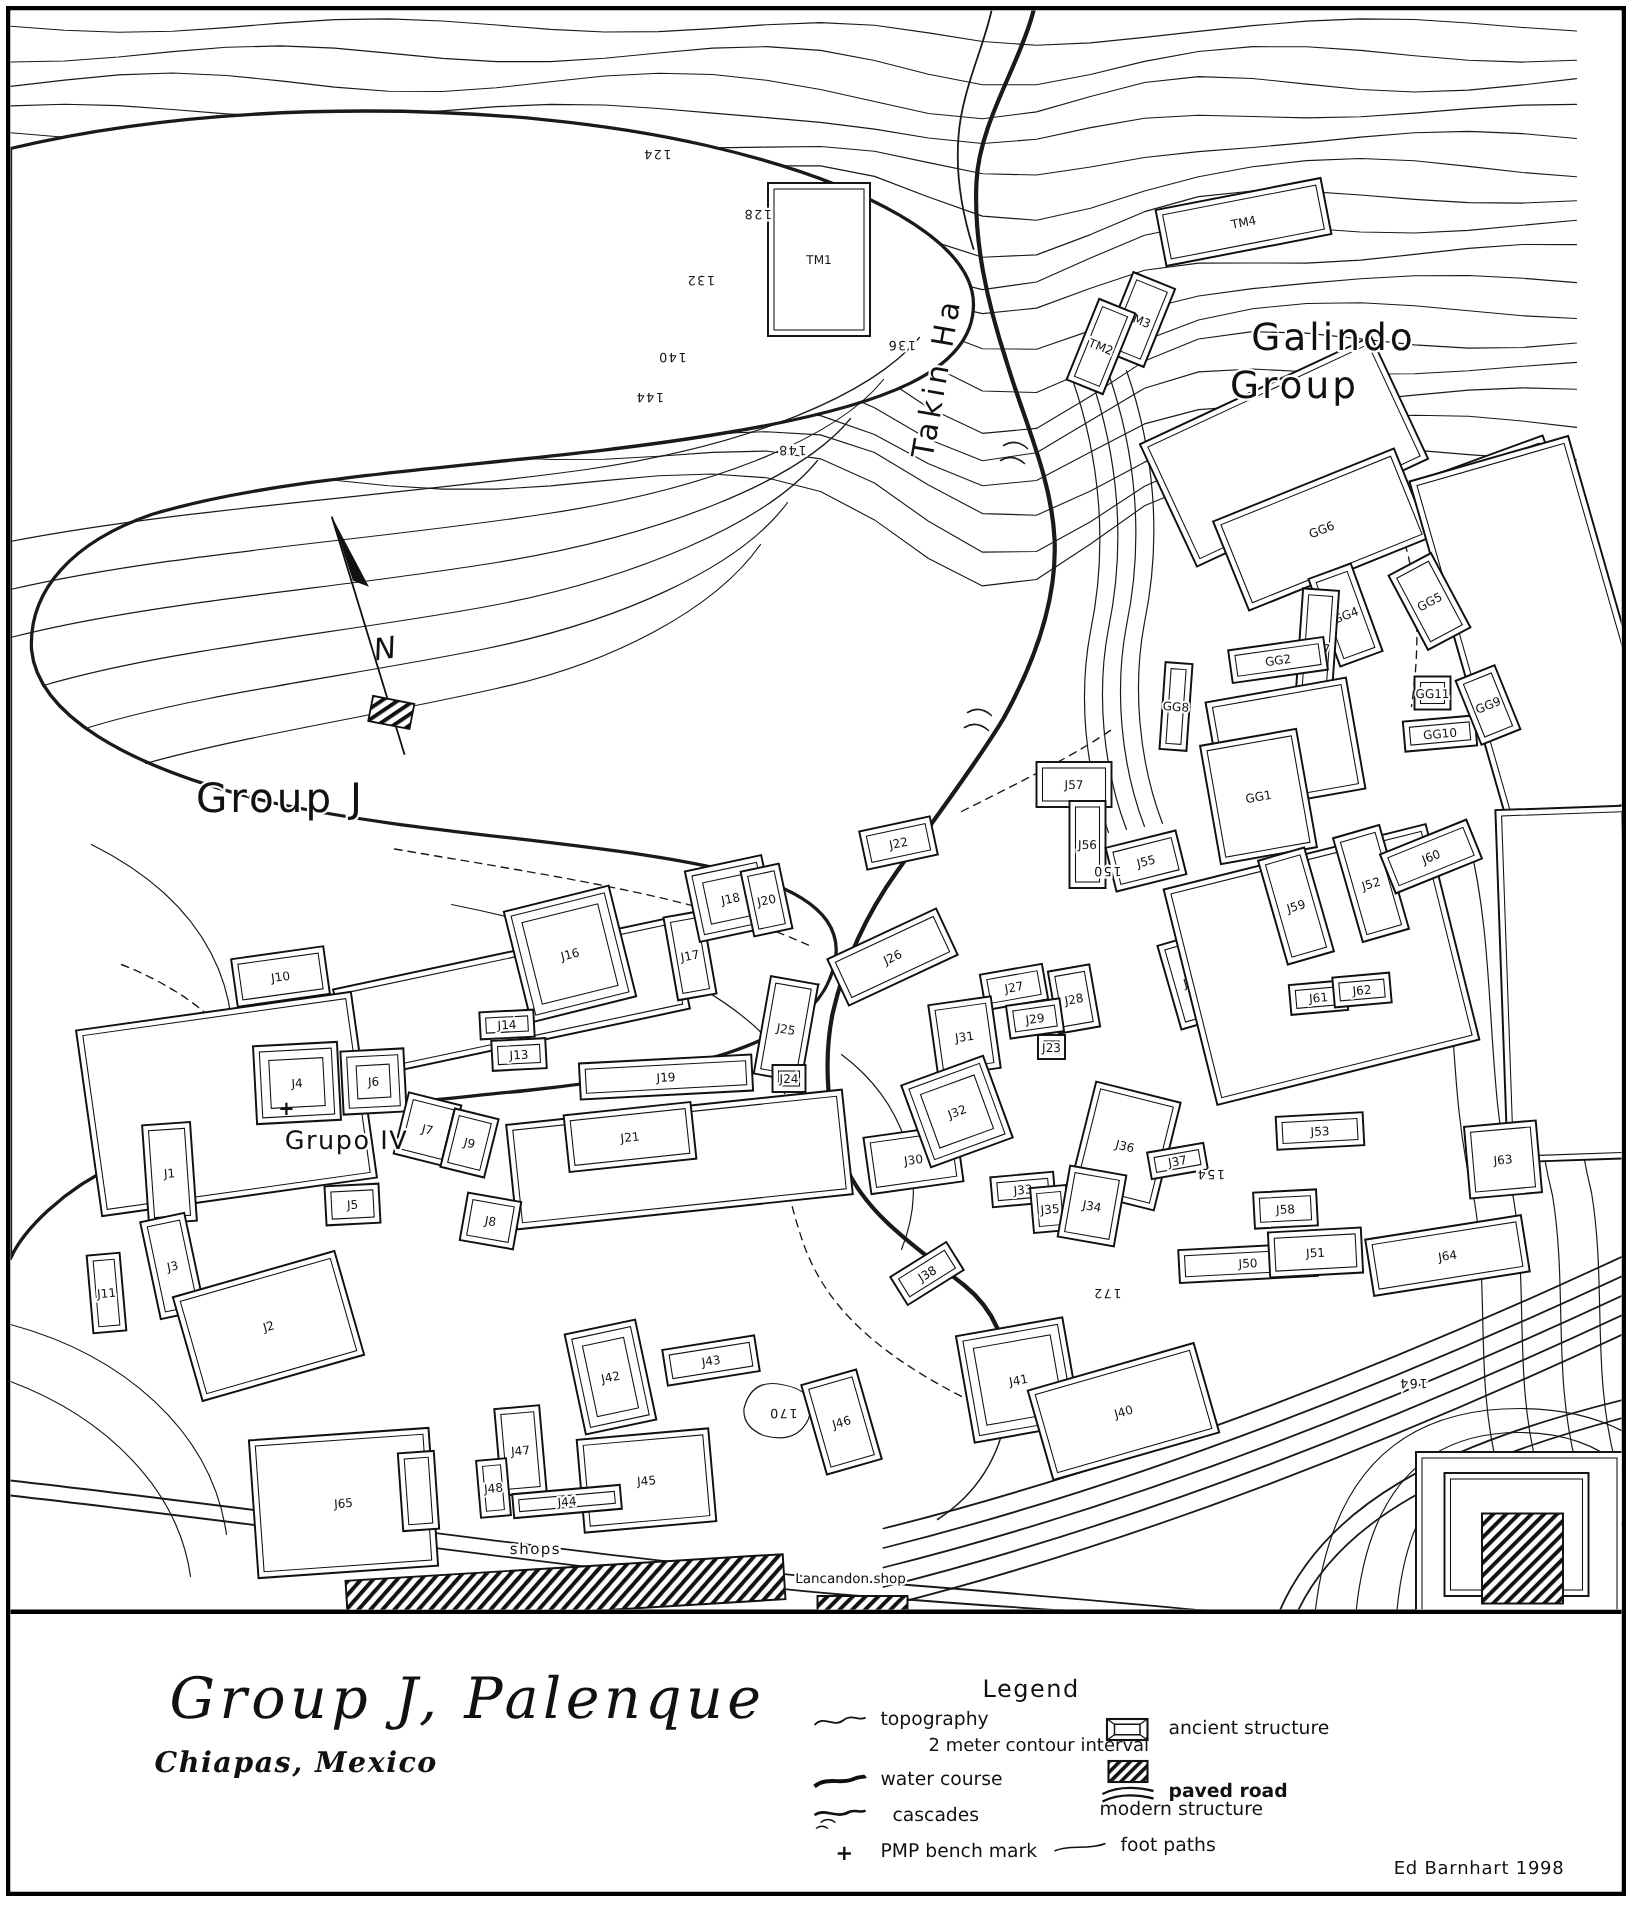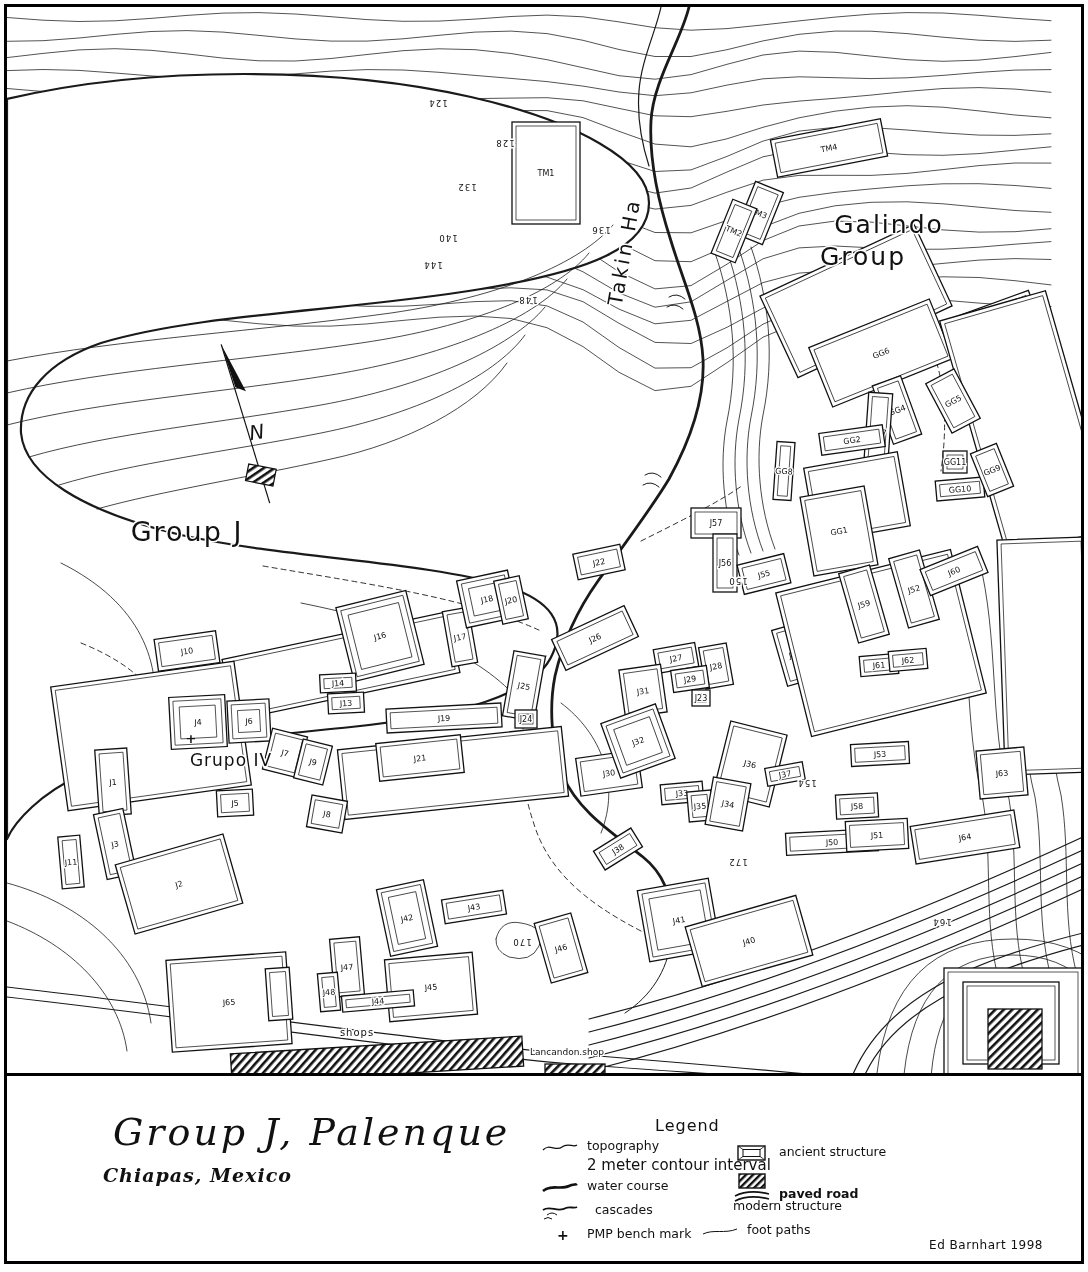--- a/index.html
+++ b/index.html
@@ -9,21 +9,21 @@
   .map-area{position:absolute;left:0;top:0;width:1074px;height:1066px;border-bottom:3px solid #000;background:#fff;}
   #map-svg{display:block;width:1074px;height:1066px;}
   .panel{position:absolute;left:0;top:1069px;width:1074px;height:185px;background:#fff;}
   .title-main{position:absolute;left:62px;top:34px;font-family:"DejaVu Serif",serif;
               font-style:italic;font-size:38px;letter-spacing:3px;white-space:nowrap;margin-left:44px;}
   .title-sub{position:absolute;left:96px;top:88px;font-family:"DejaVu Serif",serif;
              font-style:italic;font-weight:bold;font-size:19px;letter-spacing:1px;text-align:center;}
   .legend-heading{position:absolute;left:648px;top:40px;font-size:16px;letter-spacing:1px;}
   .lrow{position:absolute;display:flex;gap:8px;font-size:12.5px;}
   .lrow svg{flex:0 0 auto;}
-  .lsub{position:absolute;font-size:15px;}
+  .lsub{position:absolute;font-size:12px;margin-left:32px;}
   .sbar{position:absolute;left:820px;top:14px;width:214px;}
   .sbar-label{text-align:center;font-size:13px;margin-bottom:3px;}
   .sbar-bar{display:flex;height:10px;border:1.5px solid #000;}
   .sbar-bar span{flex:1;}
   .sbar-bar span:nth-child(odd){background:#000;}
   .sbar-bar span:nth-child(even){background:#fff;border-left:1px solid #000;border-right:1px solid #000;}
   .credit{position:absolute;right:38px;top:162px;font-size:12px;letter-spacing:.5px;}
 </style>
 </head>
 <body>

